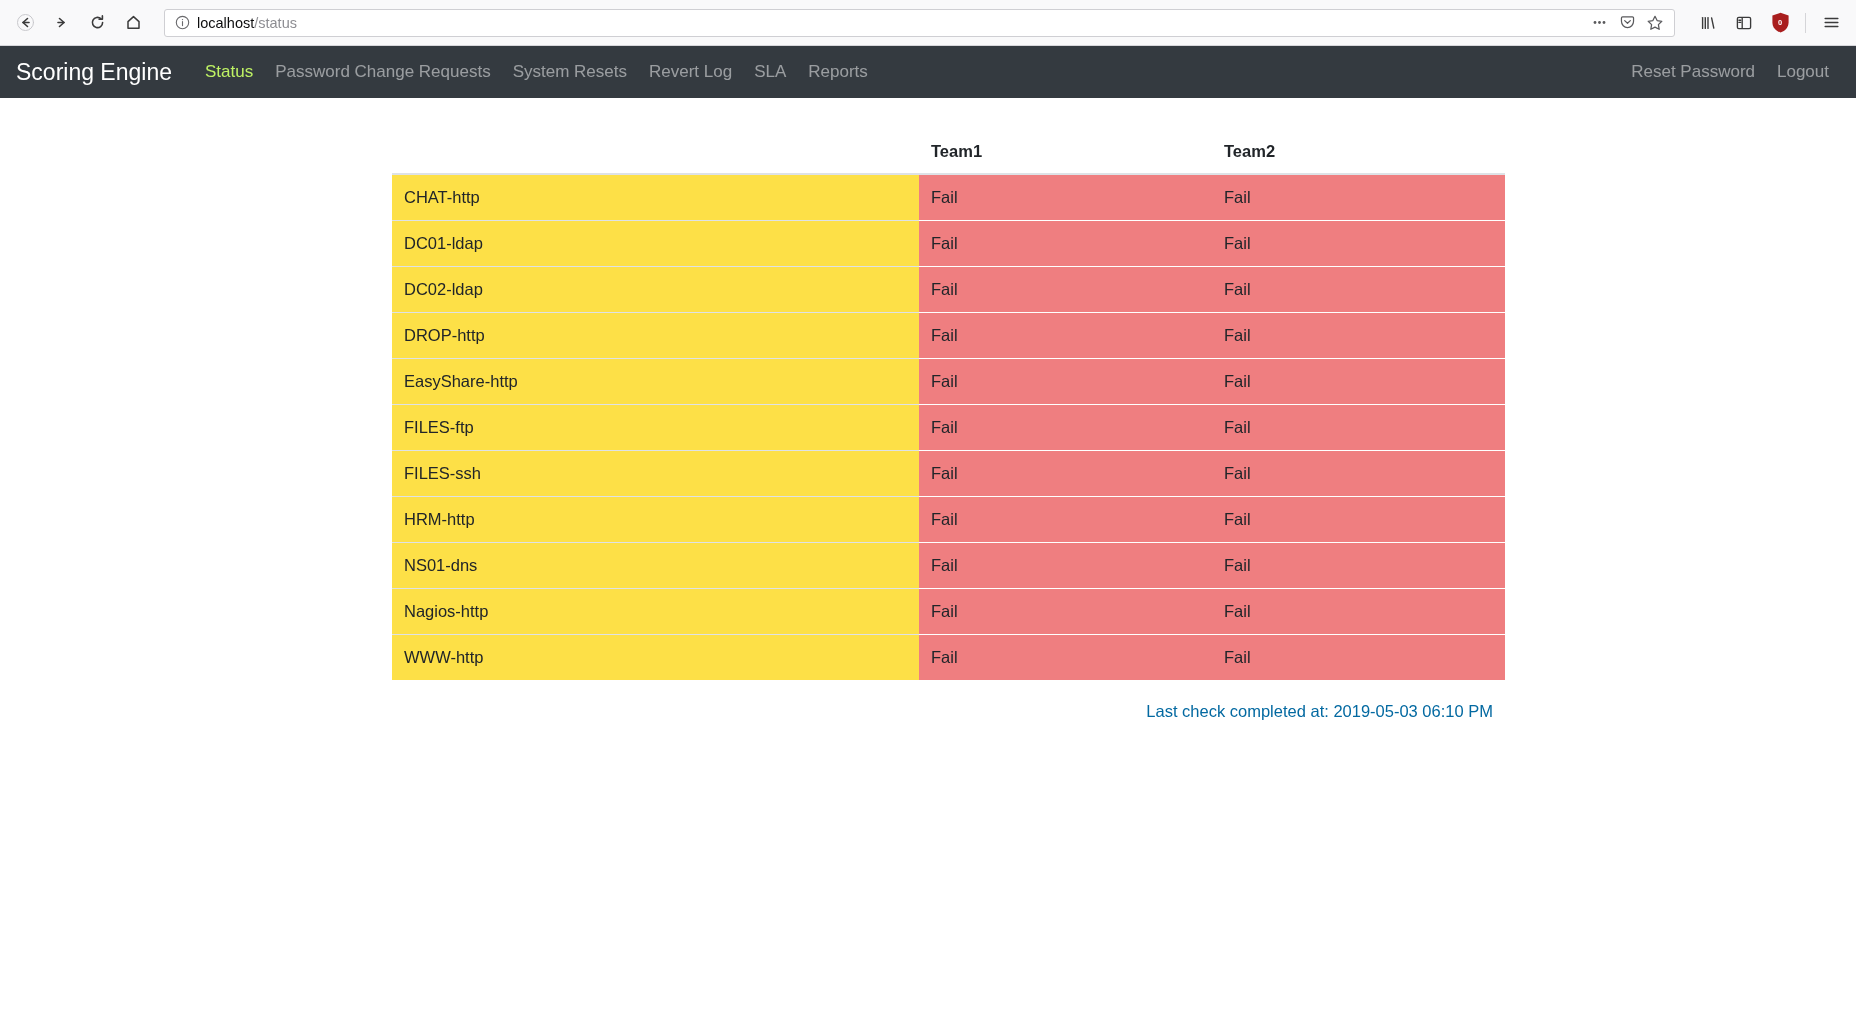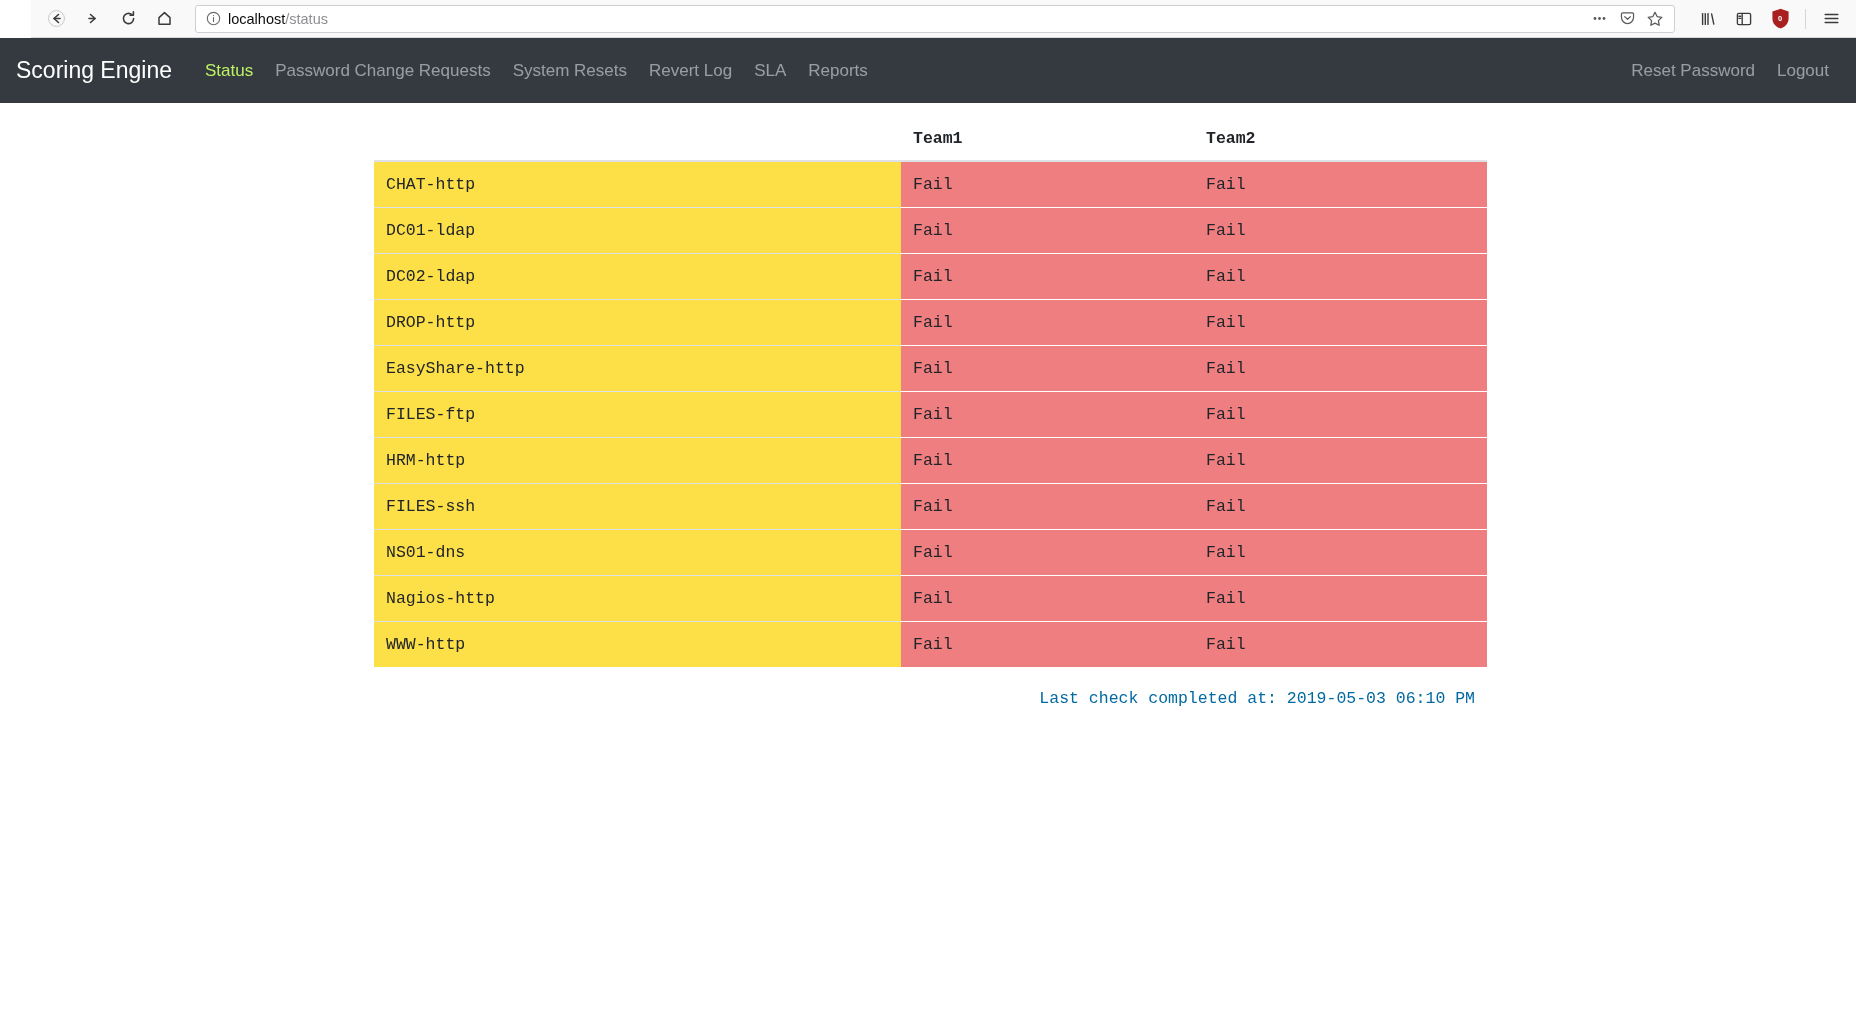--- a/index.html
+++ b/index.html
@@ -6,29 +6,28 @@
   html, body {
     margin: 0; padding: 0;
     width: 1856px; height: 1021px;
     overflow: hidden;
     background: #ffffff;
     font-family: "Liberation Sans", sans-serif;
   }
 
   
   .browser-chrome {
-    height: 38px;
+    height: 46px;
     background: #f9f9fa;
     border-bottom: 1px solid #d7d7db;
     display: flex;
     align-items: center;
     padding: 0 8px;
     gap: 2px;
     position: relative;
-    margin-left: 31px;
   }
   .nav-btn {
     width: 34px; height: 30px;
     display: flex; align-items: center; justify-content: center;
     border-radius: 3px;
     color: #3b3b3b;
     flex: none;
   }
   .nav-btn svg { display: block; }
 
@@ -93,21 +92,21 @@
     color: #ffffff;
     font-weight: bold;
     top: 6px;
     left: 0; right: 0;
     text-align: center;
     letter-spacing: -0.3px;
   }
 
   
   .navbar {
-    height: 65px;
+    height: 52px;
     background: #343a40;
     display: flex;
     align-items: center;
     padding: 0 16px;
     color: #ffffff;
   }
   .brand {
     font-size: 23px;
     color: #ffffff;
     margin-right: 22px;
@@ -126,23 +125,22 @@
   }
   .nav-link.active { color: #bef264; }
   .nav-right {
     margin-left: auto;
     display: flex;
     align-items: center;
   }
 
   
   .content {
-    padding: 0;
+    padding: 18px;
     background: #ffffff;
-    font-family: Liberation Mono, monospace;
   }
   .table-wrap {
     width: 1113px;
     margin-left: 374px;
     padding-top: 16px;
   }
   table.status {
     width: 100%;
     border-collapse: collapse;
     font-size: 16.5px;
@@ -342,26 +340,26 @@
             <td class="svc-name">EasyShare-http</td>
             <td class="state">Fail</td>
             <td class="state">Fail</td>
           </tr>
           <tr>
             <td class="svc-name">FILES-ftp</td>
             <td class="state">Fail</td>
             <td class="state">Fail</td>
           </tr>
           <tr>
+            <td class="svc-name">FILES-ssh</td>
+            <td class="state">Fail</td>
+            <td class="state">Fail</td>
+          </tr>
+          <tr>
             <td class="svc-name">HRM-http</td>
-            <td class="state">Fail</td>
-            <td class="state">Fail</td>
-          </tr>
-          <tr>
-            <td class="svc-name">FILES-ssh</td>
             <td class="state">Fail</td>
             <td class="state">Fail</td>
           </tr>
           <tr>
             <td class="svc-name">NS01-dns</td>
             <td class="state">Fail</td>
             <td class="state">Fail</td>
           </tr>
           <tr>
             <td class="svc-name">Nagios-http</td>

